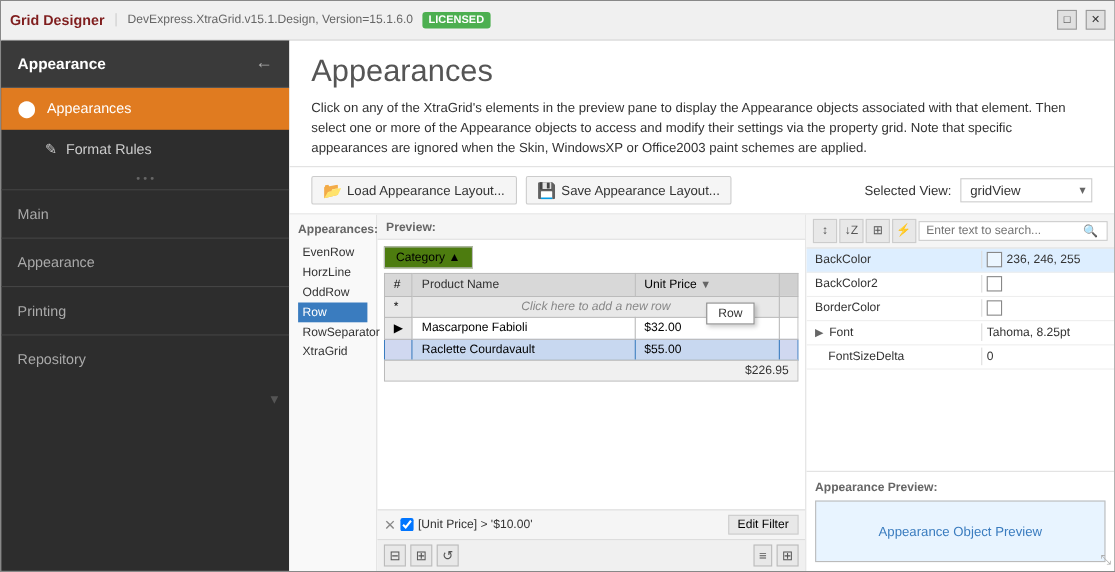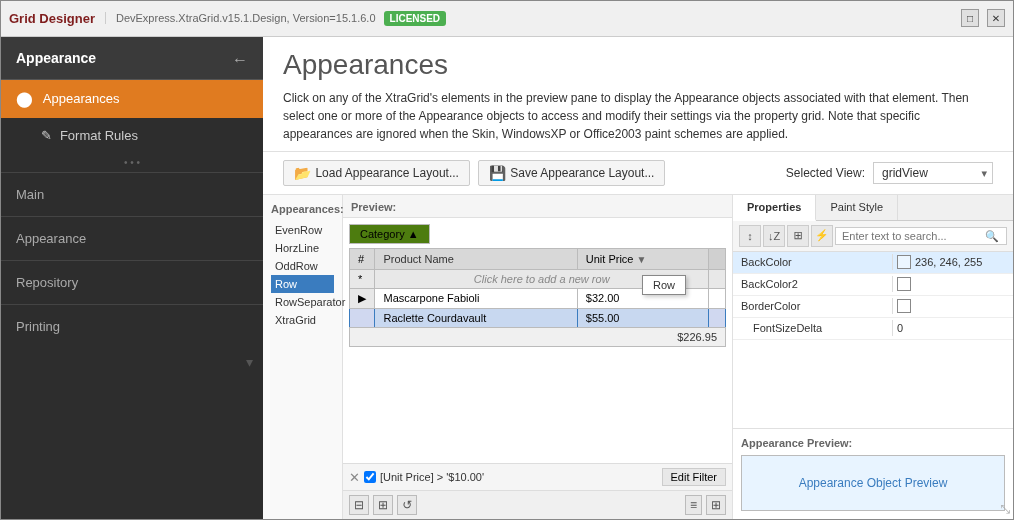--- a/index.html
+++ b/index.html
@@ -142,24 +142,24 @@
 
       <div class="sidebar-dots">• • •</div>
 
       <div class="sidebar-section">
         <span>Main</span>
       </div>
       <div class="sidebar-section">
         <span>Appearance</span>
       </div>
       <div class="sidebar-section">
+        <span>Printing</span>
+      </div>
+      <div class="sidebar-section">
         <span>Repository</span>
-      </div>
-      <div class="sidebar-section">
-        <span>Printing</span>
       </div>
 
       <div class="sidebar-chevron">
         <span>▾</span>
       </div>
     </div>
 
     <div class="content">
 
       <div class="content-header">
@@ -268,28 +268,20 @@
             <button class="pb-btn">⊟</button>
             <button class="pb-btn">⊞</button>
             <button class="pb-btn">↺</button>
             <span style="flex:1;"></span>
             <button class="pb-btn">≡</button>
             <button class="pb-btn">⊞</button>
           </div>
         </div>
 
         <div class="properties-panel">
-          <div class="props-tabs">
-            <div class="props-tab active">
-              <span>Properties</span>
-            </div>
-            <div class="props-tab">
-              <span>Paint Style</span>
-            </div>
-          </div>
           <div class="props-toolbar">
             <button class="props-tool-btn">↕</button>
             <button class="props-tool-btn">↓Z</button>
             <button class="props-tool-btn">⊞</button>
             <button class="props-tool-btn">⚡</button>
             <div class="search-wrapper">
               <input type="text" class="props-search" style="width: 100%;" placeholder="Enter text to search...">
               <span class="props-search-icon">🔍</span>
             </div>
           </div>
@@ -312,20 +304,27 @@
             </div>
 
             <div class="props-row">
               <span class="props-row-name">BorderColor</span>
               <span class="props-row-value">
                 <span class="color-swatch" style="background:#FFFFFF;"></span>
                 <span></span>
               </span>
             </div>
 
+            <div class="props-row">
+              <span class="props-row-name">
+                <span class="expand-arrow">▶</span>
+                <span>Font</span>
+              </span>
+              <span class="props-row-value">Tahoma, 8.25pt</span>
+            </div>
 
             <div class="props-row">
               <span class="props-row-name indent">FontSizeDelta</span>
               <span class="props-row-value">0</span>
             </div>
           </div>
 
           <div class="appearance-preview-section">
             <div class="appearance-preview-title">Appearance Preview:</div>
             <div class="appearance-preview-box">

